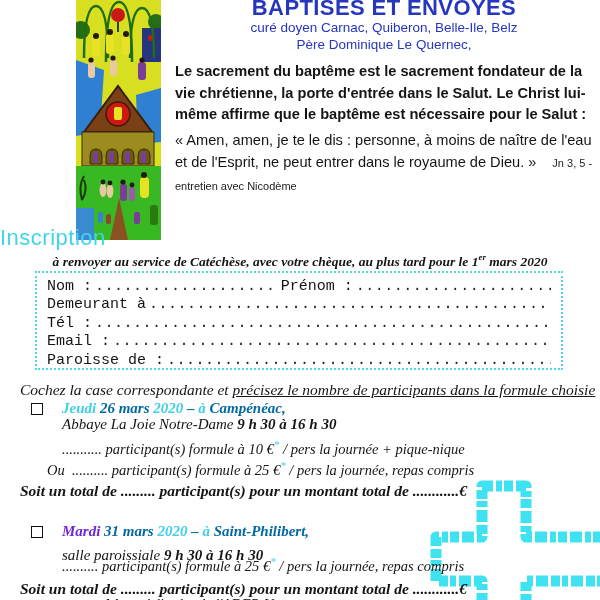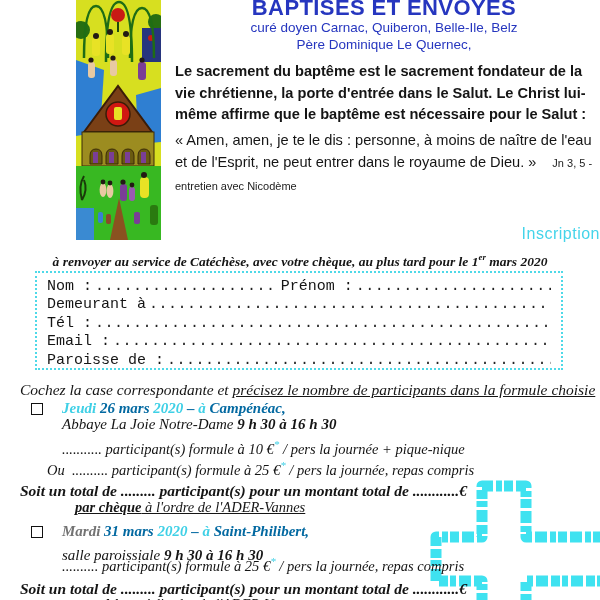--- a/index.html
+++ b/index.html
@@ -11,22 +11,22 @@
   .title{font-size:22px;font-weight:bold;letter-spacing:.4px;line-height:24px;}
   .sub{font-size:13.5px;line-height:16.5px;}
 
   
   .intro{position:absolute;left:175px;top:61px;width:424px;}
   .intro-bold{font-weight:bold;font-size:14.6px;line-height:21.5px;margin:0;}
   .quote{font-size:14.6px;line-height:22px;margin:3px 0 0 0;}
   .quote-ref{font-size:11px;margin-left:16px;color:#222;}
 
   
-  .inscription{position:absolute;left:0;top:225px;width:600px;text-align:right;
-               color:#44d4ea;font-size:16px;letter-spacing:.5px;}
+  .inscription{position:absolute;left:0;top:225px;width:600px;text-align:left;
+               color:#44d4ea;font-size:22px;letter-spacing:.5px;}
   .deadline{position:absolute;left:0;top:252px;width:600px;text-align:center;
             font-family:"Liberation Serif",serif;font-style:italic;font-weight:bold;font-size:13.5px;}
   .deadline sup{font-size:9px;}
 
   
   .form-box{position:absolute;left:35px;top:271px;width:528px;height:99px;
             border:2px dotted #4ed9e8;box-sizing:border-box;padding:5px 10px 0 10px;
             font-family:Liberation Mono, monospace;font-size:15px;}
   .form-row{display:flex;align-items:baseline;line-height:18.4px;}
   .flabel{white-space:nowrap;margin-right:3px;}
@@ -37,21 +37,21 @@
   
   .serif{font-family:"Liberation Serif",serif;}
   .abs{position:absolute;white-space:nowrap;font-style:italic;}
   .instruction{left:20px;top:381px;font-size:15.5px;}
   .uline{text-decoration:underline;}
 
   .checkbox{position:absolute;width:10px;height:10px;border:1.4px solid #111;background:#fff;}
   .cb1{left:31px;top:403px;} .cb2{left:31px;top:526px;}
 
   .dateline{font-size:15px;font-weight:bold;}
-  .cyan{color:#3fd0e6;} .red{color:#0369a1;} .salmon{color:#737373;}
+  .cyan{color:#3fd0e6;} .red{color:#0369a1;} .salmon{color:#6d28d9;}
   .venue{font-size:15px;} .bold{font-weight:bold;}
   .opt{font-size:14.5px;}
   .star{color:#3fd0e6;font-size:11px;vertical-align:super;}
   .total{font-size:15.5px;font-weight:bold;}
   .cheque{font-size:14.5px;font-style:italic;text-decoration:underline;}
   .cheque-b{font-weight:bold;}
 
   
   .painting{position:absolute;left:76px;top:0;}
   .cross{position:absolute;left:427px;top:477px;}
@@ -172,21 +172,20 @@
     <span class="cyan">à</span>
     <span class="red">Campénéac,</span>
   </div>
   <div class="abs serif venue" style="left:62px;top:416px;">
     <span>Abbaye La Joie Notre-Dame</span>
     <span class="bold">9 h 30 à 16 h 30</span>
   </div>
   <div class="abs serif opt" style="left:62px;top:438px;"><span>...........</span><span> participant(s) formule à 10 €</span><span class="star">*</span><span> / pers   la journée + pique-nique</span></div>
   <div class="abs serif opt" style="left:47px;top:459px;"><span>Ou</span>&nbsp;&nbsp;<span>..........</span><span> participant(s) formule à 25 €</span><span class="star">*</span><span> / pers  la journée, repas compris</span></div>
   <div class="abs serif total" style="left:20px;top:482px;">Soit un total de ......... participant(s) pour un montant total de ............€</div>
-  <div class="abs serif cheque" style="left:75px;top:499px;"><span class="cheque-b">par chèque</span><span> à l'ordre de l'ADER-Vannes</span></div>
 
   <div class="checkbox cb2"></div>
   <div class="abs serif dateline" style="left:62px;top:523px;">
     <span class="salmon">Mardi</span>
     <span class="red">31 mars</span>
     <span class="cyan">2020</span>
     <span class="red">–</span>
     <span class="cyan">à</span>
     <span class="red">Saint-Philibert,</span>
   </div>

